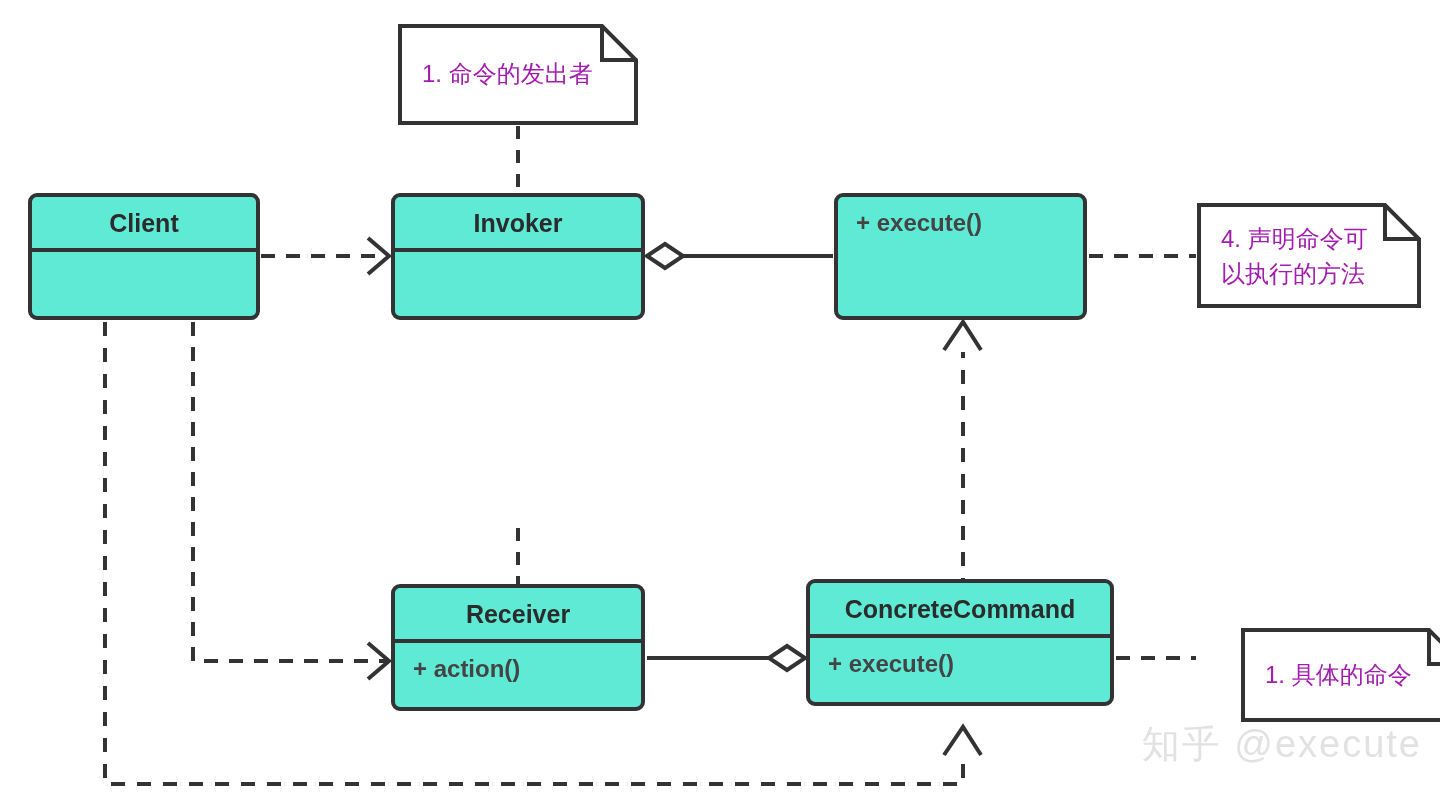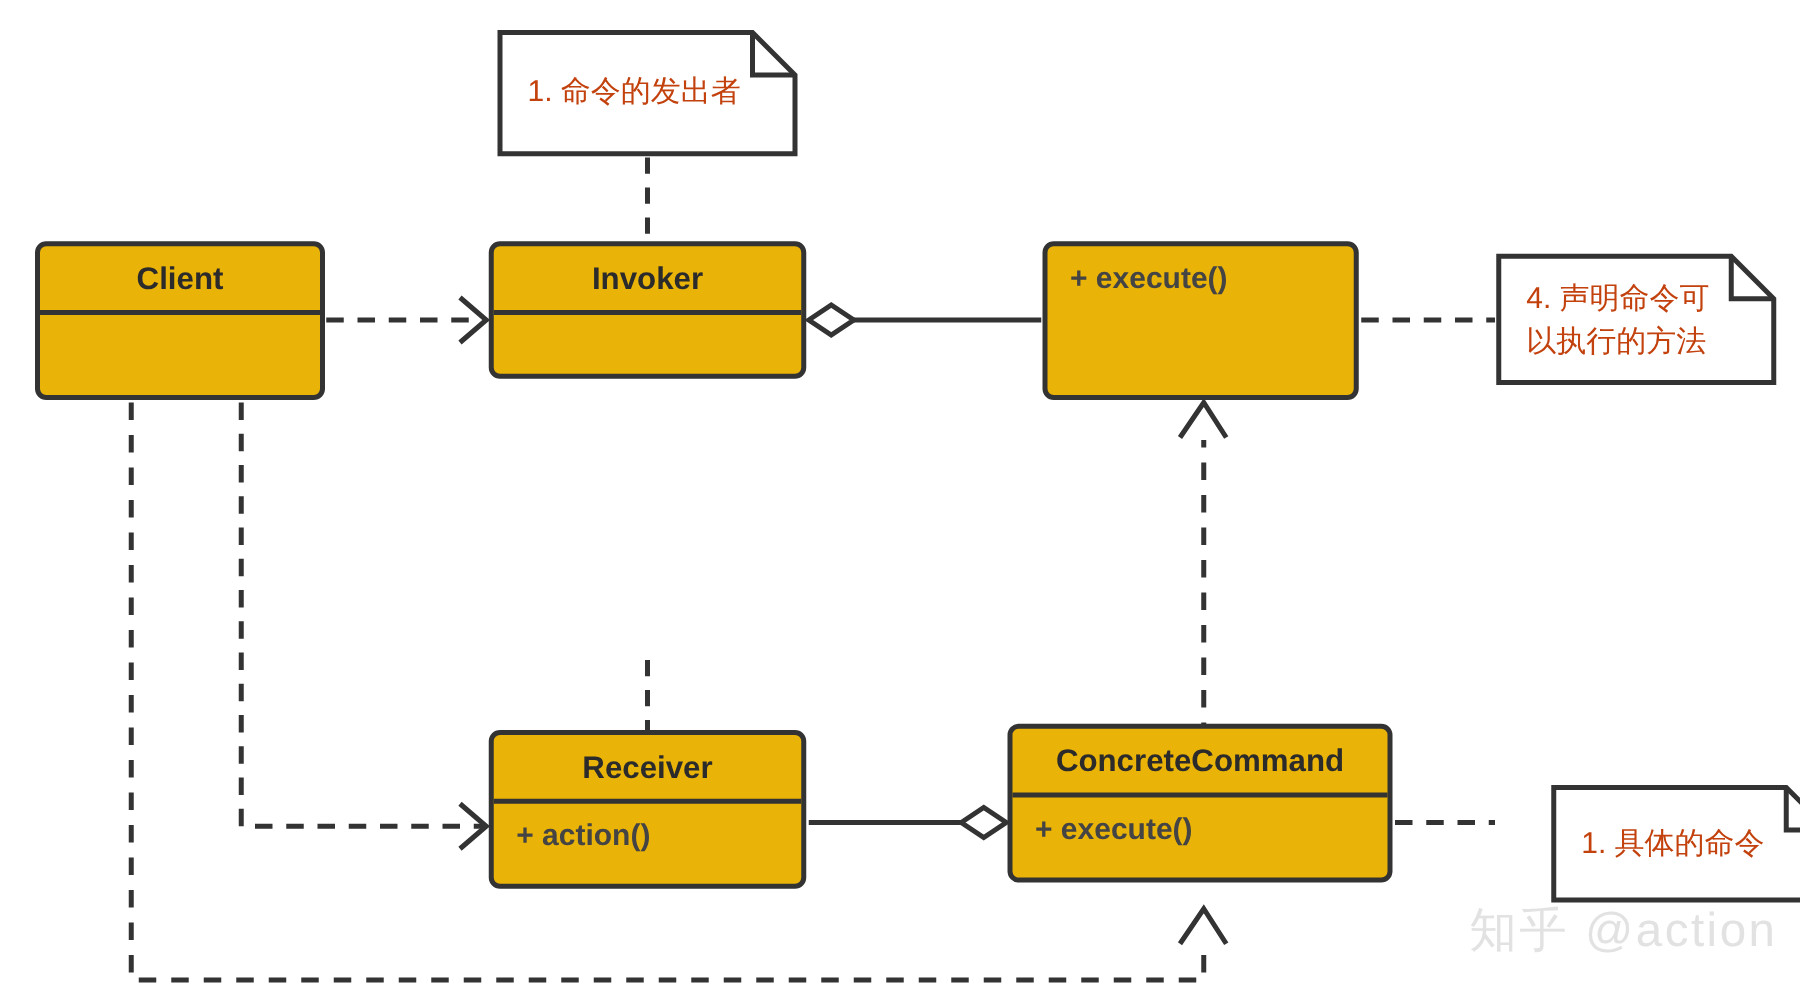--- a/index.html
+++ b/index.html
@@ -21,21 +21,21 @@
     position: absolute;
     left: 0;
     top: 0;
     width: 1440px;
     height: 806px;
   }
   
   .uml-class {
     position: absolute;
     box-sizing: border-box;
-    background: #eab308;
+    background: #5eead4;
     border: 4px solid #333333;
     border-radius: 9px;
     z-index: 3;
   }
   .uml-class .cname {
     box-sizing: border-box;
     height: 55px;
     line-height: 52px;
     text-align: center;
     font-weight: bold;
@@ -72,21 +72,21 @@
     top: 0;
     width: 100%;
     height: 100%;
     box-sizing: border-box;
     display: flex;
     flex-direction: column;
     justify-content: center;
     padding-left: 24px;
     padding-right: 0;
     font-size: 24px;
-    color: #c2410c;
+    color: #a21caf;
     line-height: 1.42;
     white-space: pre-line;
   }
   .uml-note.two-line .ntext { padding-top: 2px; }
 
   
   #watermark {
     position: absolute;
     right: 18px;
     bottom: 36px;
@@ -130,21 +130,21 @@
 
     <path d="M 105 322 L 105 784 L 963 784 L 963 757" fill="none" stroke="#333333" stroke-width="4" stroke-dasharray="14 12" stroke-linejoin="miter"></path>
     <path d="M 944 755 L 963 727 L 981 755" fill="#ffffff" stroke="#333333" stroke-width="4" stroke-linejoin="miter"></path>
   </svg>
 
   <div class="uml-class empty-body" style="left:28px; top:193px; width:232px; height:127px;">
     <div class="cname">Client</div>
     <div class="cbody"></div>
   </div>
 
-  <div class="uml-class empty-body" style="left:391px; top:193px; width:254px; height:110px;">
+  <div class="uml-class empty-body" style="left:391px; top:193px; width:254px; height:127px;">
     <div class="cname">Invoker</div>
     <div class="cbody"></div>
   </div>
 
   <div class="uml-class" style="left:834px; top:193px; width:253px; height:127px;">
     <div class="cbody">+ execute()</div>
   </div>
 
   <div class="uml-class" style="left:391px; top:584px; width:254px; height:127px;">
     <div class="cname">Receiver</div>
@@ -175,15 +175,15 @@
 
 
   <div class="uml-note" style="left:1197px; top:628px; width:224px; height:94px;margin-left:44px;">
     <svg width="224" height="94" viewBox="0 0 224 94" xmlns="http://www.w3.org/2000/svg">
       <path d="M 2 2 L 188 2 L 222 36 L 222 92 L 2 92 Z" fill="#ffffff" stroke="#333333" stroke-width="4" stroke-linejoin="miter"></path>
       <path d="M 188 2 L 188 36 L 222 36" fill="none" stroke="#333333" stroke-width="4" stroke-linejoin="miter"></path>
     </svg>
     <div class="ntext">1. 具体的命令</div>
   </div>
 
-  <div id="watermark">知乎 @action</div>
+  <div id="watermark">知乎 @execute</div>
 
 </div>
 
 </body></html>

